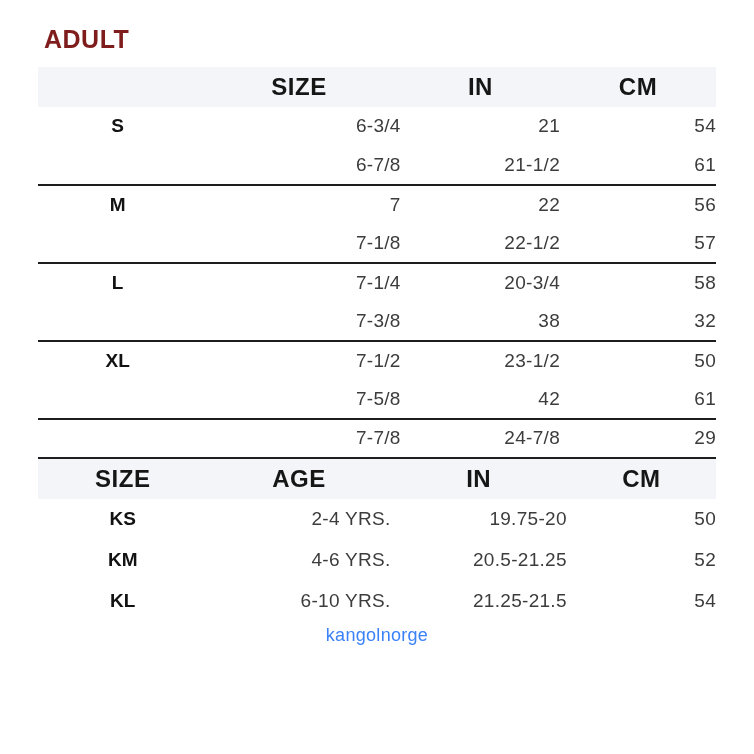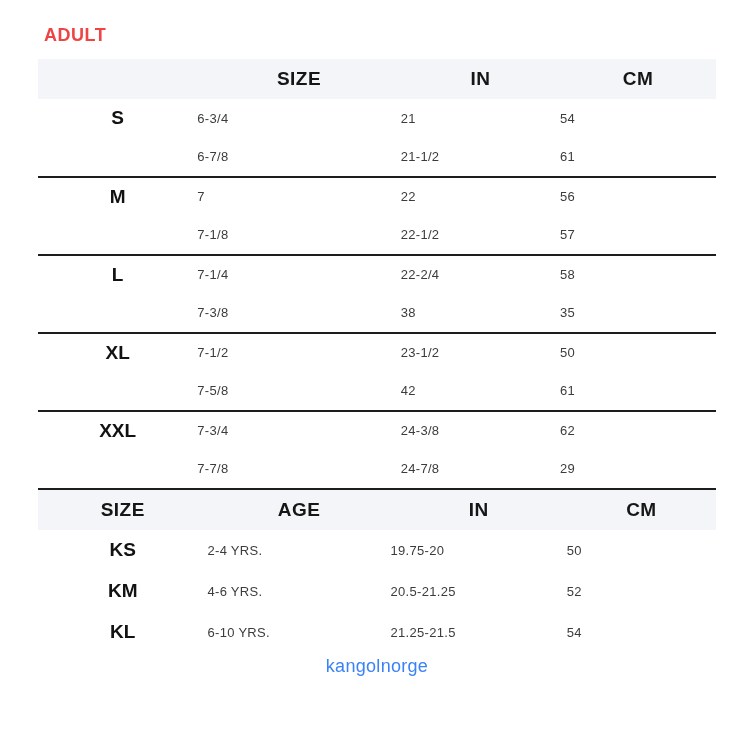--- a/index.html
+++ b/index.html
@@ -9,57 +9,57 @@
     color: #161616;
   }
   .page {
     width: 754px;
     height: 754px;
     background: #ffffff;
     padding: 26px 38px 0 38px;
     overflow: hidden;
   }
   .section-title {
-    font-size: 18px;
+    font-size: 25px;
     font-weight: bold;
     letter-spacing: 0.5px;
-    color: #ef4444;
+    color: #7f1d1d;
     margin: 0 0 13px 6px;
     line-height: 1.1;
   }
   .section-title.kids-title { margin-top: 22px; }
   table.chart {
     width: 678px;
     border-collapse: collapse;
     table-layout: fixed;
   }
   table.chart thead th {
     background: #f3f5f9;
     height: 40px;
-    font-size: 19px;
+    font-size: 24px;
     font-weight: bold;
     letter-spacing: 0.5px;
     color: #161616;
     text-align: center;
     vertical-align: middle;
     padding: 0;
   }
   table.chart tbody th.rowlabel {
     font-size: 19px;
     font-weight: bold;
     color: #121212;
     text-align: center;
     vertical-align: middle;
     padding: 0;
   }
   table.chart tbody td {
-    font-size: 13px;
+    font-size: 19px;
     font-weight: 400;
     color: #3c3c3c;
-    text-align: left;
+    text-align: right;
     vertical-align: middle;
     padding: 0;
     letter-spacing: 0.3px;
   }
   table.chart.adult tbody td, table.chart.adult tbody th.rowlabel { height: 39px; }
   table.chart.kids  tbody td, table.chart.kids  tbody th.rowlabel { height: 41px; }
   table.chart.adult tbody tr.group-end td,
   table.chart.adult tbody tr.group-end th { border-bottom: 2px solid #1d1d1d; }
   .watermark {
     width: 678px;
@@ -113,46 +113,40 @@
       </tr>
       <tr class="group-end">
         <th class="rowlabel"></th>
         <td>7-1/8</td>
         <td>22-1/2</td>
         <td>57</td>
       </tr>
       <tr>
         <th class="rowlabel">L</th>
         <td>7-1/4</td>
-        <td>22-2/4</td>
+        <td>20-3/4</td>
         <td>58</td>
       </tr>
       <tr class="group-end">
         <th class="rowlabel"></th>
         <td>7-3/8</td>
         <td>38</td>
-        <td>35</td>
+        <td>32</td>
       </tr>
       <tr>
         <th class="rowlabel">XL</th>
         <td>7-1/2</td>
         <td>23-1/2</td>
         <td>50</td>
       </tr>
       <tr class="group-end">
         <th class="rowlabel"></th>
         <td>7-5/8</td>
         <td>42</td>
         <td>61</td>
-      </tr>
-      <tr>
-        <th class="rowlabel">XXL</th>
-        <td>7-3/4</td>
-        <td>24-3/8</td>
-        <td>62</td>
       </tr>
       <tr class="group-end">
         <th class="rowlabel"></th>
         <td>7-7/8</td>
         <td>24-7/8</td>
         <td>29</td>
       </tr>
     </tbody>
   </table>
 

